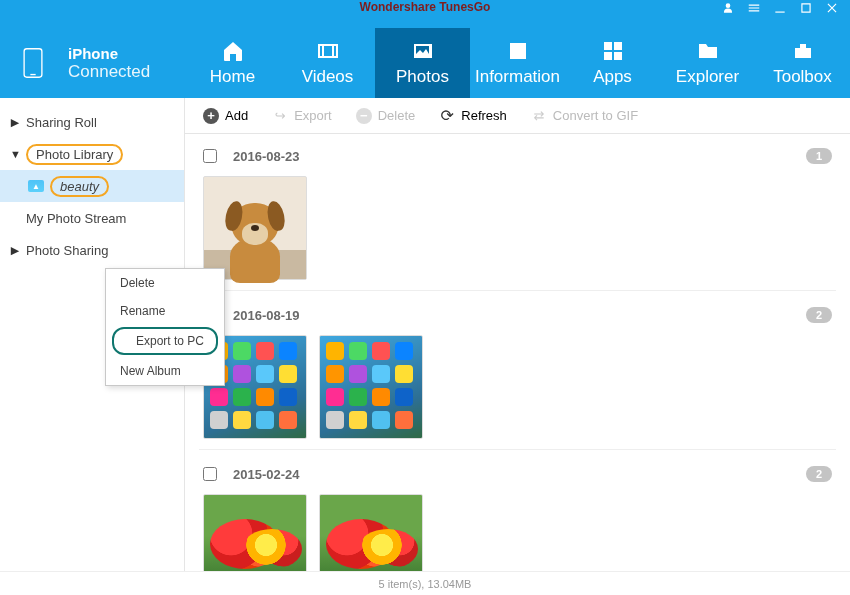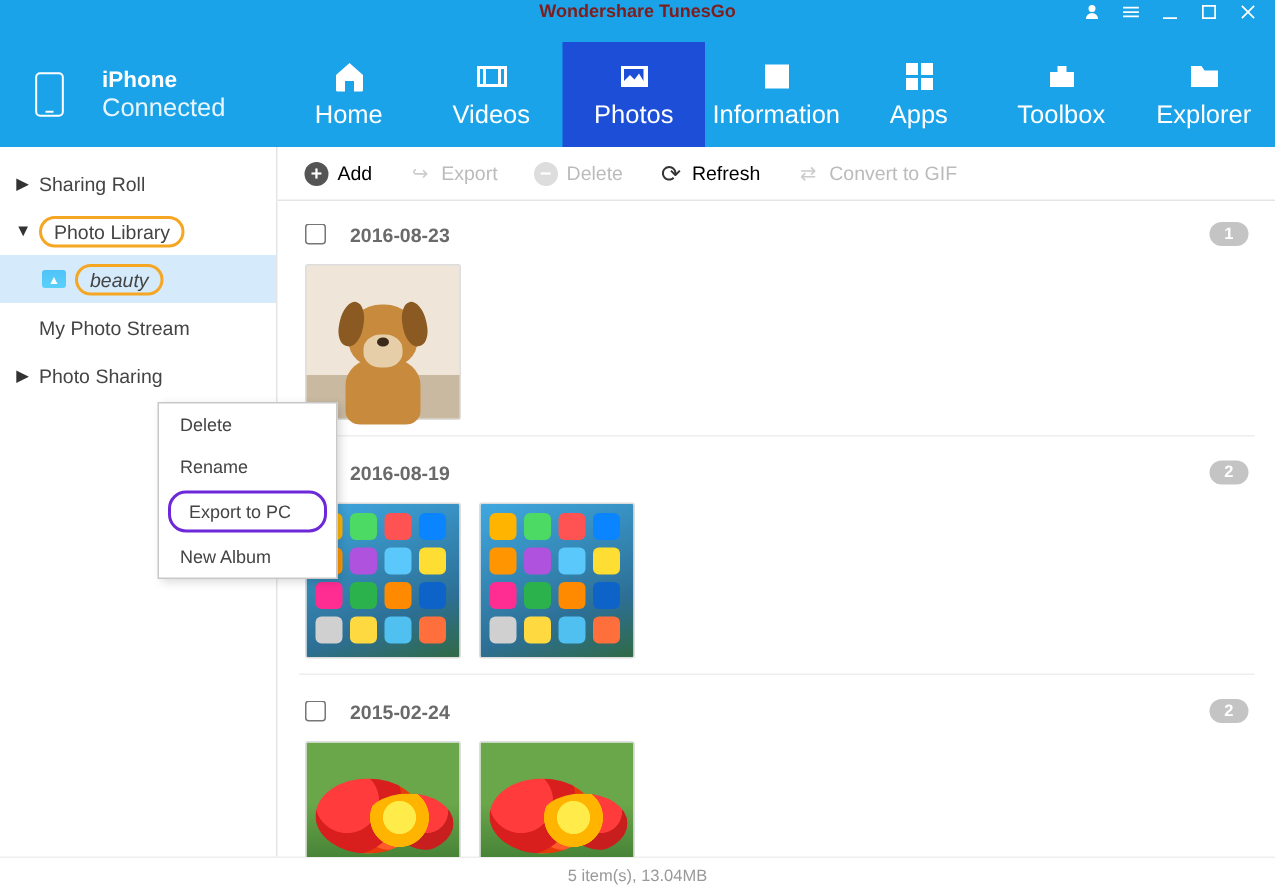--- a/index.html
+++ b/index.html
@@ -12,37 +12,37 @@
 .titlebar .controls svg { fill:#fff; }
 
 .header { height:70px; background:#1aa3e8; display:flex; }
 .device { width:185px; display:flex; align-items:center; color:#fff; padding-left:22px; gap:24px; }
 .device svg { width:22px; height:32px; fill:none; stroke:#fff; stroke-width:1.5; }
 .device .name { font-size:15px; font-weight:600; }
 .device .status { font-size:17px; opacity:.9; }
 
 .tabs { flex:1; display:flex; }
 .tab { flex:1; display:flex; flex-direction:column; align-items:center; justify-content:center; color:#fff; gap:4px; cursor:pointer; }
-.tab.active { background:#1d4ed8; }
+.tab.active { background:#0369a1; }
 .tab svg { width:28px; height:24px; fill:#fff; }
 .tab span { font-size:17px; }
 
 .body { display:flex; height:calc(100% - 98px - 24px); }
 .sidebar { width:185px; border-right:1px solid #e5e5e5; padding-top:8px; font-size:13px; color:#444; position:relative; }
 .tree-item { display:flex; align-items:center; height:32px; padding-left:10px; gap:6px; cursor:pointer; }
 .tree-item.child { padding-left:28px;font-style:italic; }
 .tree-item.selected { background:#d5ebfb; }
 .tree-item .lbl.outlined { border:2px solid #f5a623; border-radius:12px; padding:1px 8px; }
 .tree-item .arrow { width:10px; text-align:center; color:#333; font-size:11px; }
 .pic-icon { width:16px; height:12px; background:linear-gradient(#4fc3f7,#5bd0fb); border-radius:2px; display:flex; align-items:center; justify-content:center; }
 .pic-icon::before { content:"▲"; color:#fff; font-size:8px; }
 
 .ctx { position:absolute; top:170px; left:105px; width:120px; background:#fff; border:1px solid #c8c8c8; box-shadow:2px 2px 6px rgba(0,0,0,.15); font-size:12px; z-index:10; }
 .ctx div { padding:7px 14px; cursor:pointer; }
-.ctx div.hi { border:2px solid #6d28d9; border-radius:12px; padding:5px 12px; margin:2px 6px; }
+.ctx div.hi { border:2px solid #0f766e; border-radius:12px; padding:5px 12px; margin:2px 6px;text-align:right; }
 
 .main { flex:1; display:flex; flex-direction:column; overflow:hidden; }
 .toolbar { height:36px; border-bottom:1px solid #e5e5e5; display:flex; align-items:center; padding:0 18px; gap:24px; font-size:13px; }
 .tb-btn { display:flex; align-items:center; gap:6px; cursor:pointer; }
 .tb-btn.disabled { color:#bbb; }
 .tb-btn .ic { width:16px; height:16px; display:flex; align-items:center; justify-content:center; border-radius:50%; }
 
 .content { flex:1; overflow:auto; padding:8px 14px 0 14px; }
 .group { margin-bottom:10px; }
 .group-hd { display:flex; align-items:center; gap:16px; padding:6px 4px; }
@@ -149,29 +149,29 @@
       <span>Information</span>
     </div>
     <div class="tab">
       <svg viewBox="0 0 24 24">
           <path d="M3 3h8v8H3V3zm10 0h8v8h-8V3zM3 13h8v8H3v-8zm10 0h8v8h-8v-8z"></path>
         </svg>
       <span>Apps</span>
     </div>
     <div class="tab">
       <svg viewBox="0 0 24 24">
+          <path d="M3 5h7l2 3h9v11H3V5z"></path>
+        </svg>
+      <span>Explorer</span>
+    </div>
+    <div class="tab">
+      <svg viewBox="0 0 24 24">
           <path d="M4 9h16v10H4V9zm5-4h6v4H9V5zM4 13h16v2H4z"></path>
         </svg>
       <span>Toolbox</span>
-    </div>
-    <div class="tab">
-      <svg viewBox="0 0 24 24">
-          <path d="M3 5h7l2 3h9v11H3V5z"></path>
-        </svg>
-      <span>Explorer</span>
     </div>
   </div>
 </div>
 
 <div class="body">
   <div class="sidebar">
     <div class="tree-item">
       <span class="arrow">▶</span>
       <span class="lbl">Sharing Roll</span>
     </div>

